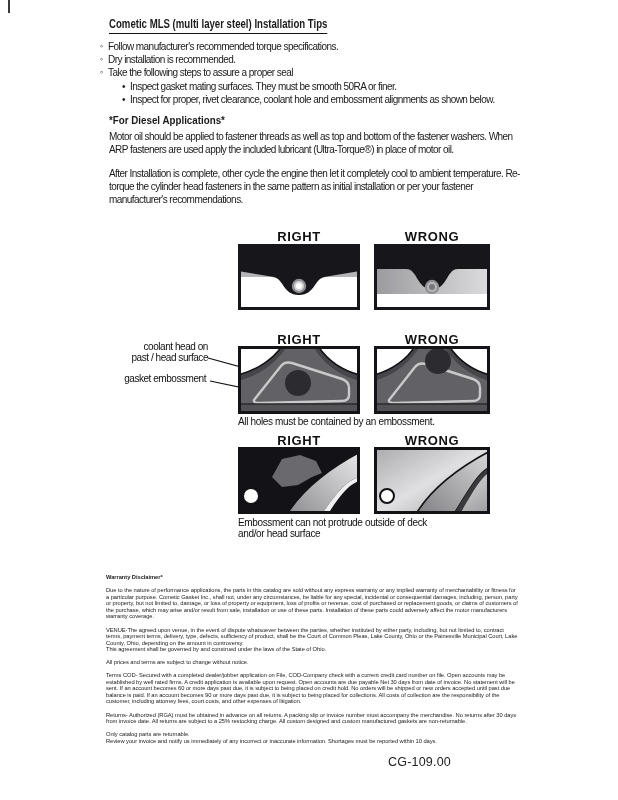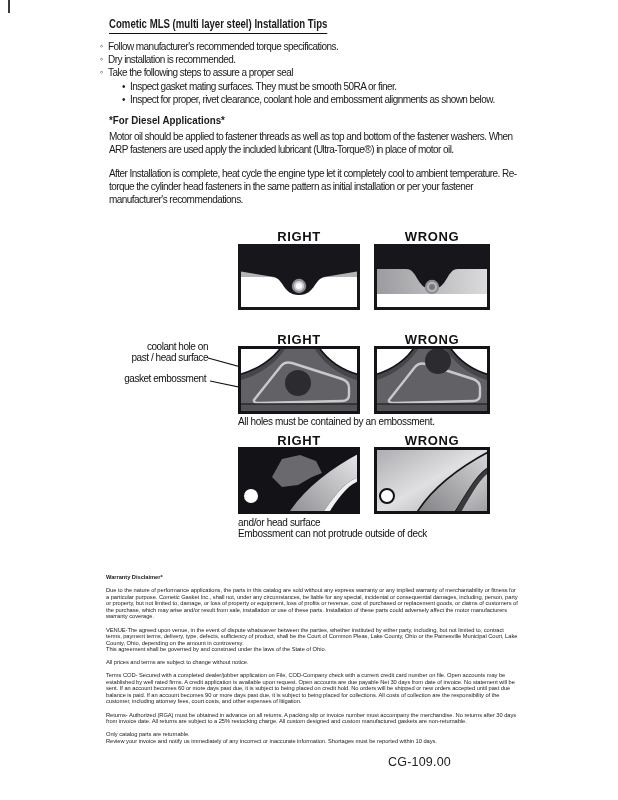--- a/index.html
+++ b/index.html
@@ -64,21 +64,21 @@
     </div>
     <div class="bullet sub">
       <span class="bm2">•</span>
       <span>Inspect for proper, rivet clearance, coolant hole and embossment alignments as shown below.</span>
     </div>
   </div>
 
   <div class="abs diesel-h">*For Diesel Applications*</div>
 
   <div class="abs para p1 body-text">Motor oil should be applied to fastener threads as well as top and bottom of the fastener washers. When ARP fasteners are used apply the included lubricant (Ultra-Torque®) in place of motor oil.</div>
-  <div class="abs para p2 body-text">After Installation is complete, heat cycle the engine type let it completely cool to ambient temperature. Re-torque the cylinder head fasteners in the same pattern as initial installation or per your fastener manufacturer's recommendations.</div>
+  <div class="abs para p2 body-text">After Installation is complete, other cycle the engine then let it completely cool to ambient temperature. Re-torque the cylinder head fasteners in the same pattern as initial installation or per your fastener manufacturer's recommendations.</div>
 
   <div class="abs rw rw-l" style="top:229px;">RIGHT</div>
   <div class="abs rw rw-r" style="top:229px;">WRONG</div>
 
   <div class="abs" style="left:238px;top:244px;">
     <svg width="122" height="66" viewBox="0 0 122 66">
       <rect width="122" height="66" fill="#17171b"></rect>
       <polygon points="0,27 36,33 0,33" fill="#b4b4b6"></polygon>
       <polygon points="122,27 86,33 122,33" fill="#b4b4b6"></polygon>
       <path d="M0,33 H34 C46,33 44,51 61,51 C78,51 76,33 88,33 H122 V66 H0 Z" fill="#ffffff"></path>
@@ -104,21 +104,21 @@
       <circle cx="58" cy="43" r="3" fill="#77777b"></circle>
       <rect x="0" y="50" width="116" height="16" fill="#ffffff"></rect>
       <rect x="1.5" y="1.5" width="113" height="63" fill="none" stroke="#17171b" stroke-width="3"></rect>
     </svg>
   </div>
 
   <div class="abs rw rw-l" style="top:332px;">RIGHT</div>
   <div class="abs rw rw-r" style="top:332px;">WRONG</div>
 
   <div class="abs callout" style="left:100px;top:341px;width:108px;">
-    <span class="disc-line">coolant hole on</span>
+    <span class="disc-line">coolant head on</span>
     <span class="disc-line">past / head surface</span>
   </div>
   <div class="abs callout" style="left:98px;top:373px;width:108px;">
     <span class="disc-line">gasket embossment</span>
   </div>
   <svg class="abs" style="left:203px;top:352px;" width="100" height="45" viewBox="0 0 100 45">
     <line x1="5" y1="6" x2="89" y2="29" stroke="#111" stroke-width="1.2"></line>
     <line x1="7" y1="29" x2="59" y2="40" stroke="#111" stroke-width="1.2"></line>
   </svg>
 
@@ -189,22 +189,22 @@
         </linearGradient>
       </defs>
       <rect width="116" height="67" fill="url(#g-r3w)"></rect>
       <path d="M116,4 C86,20 58,40 42,67 L80,67 C94,44 104,26 116,20 Z" fill="url(#g-r3w2)" stroke="#131317" stroke-width="1.6"></path>
       <path d="M116,20 C104,26 94,44 80,67 L86,67 C98,46 107,30 116,25 Z" fill="#3a3a3e"></path>
       <circle cx="13" cy="49" r="7" fill="#ffffff" stroke="#131317" stroke-width="2"></circle>
       <rect x="1.5" y="1.5" width="113" height="64" fill="none" stroke="#131317" stroke-width="3"></rect>
     </svg>
   </div>
   <div class="abs cap" style="left:238px;top:517px;line-height:11px;">
+    <span class="disc-line">Embossment can not protrude outside of deck</span>
     <span class="disc-line">and/or head surface</span>
-    <span class="disc-line">Embossment can not protrude outside of deck</span>
   </div>
 
   <div class="abs disc">
     <div class="disc-inner">
       <div class="disc-h">Warranty Disclaimer*</div>
       <p>Due to the nature of performance applications, the parts in this catalog are sold without any express warranty or any implied warranty of merchantability or fitness for a particular purpose.  Cometic Gasket Inc., shall not, under any circumstances, be liable for any special, incidental or consequential damages, including, person, party or property, but not limited to, damage, or loss of property or equipment, loss of profits or revenue, cost of purchased or replacement goods, or claims of customers of the purchase, which may arise and/or result from sale, installation or use of these parts.  Installation of these parts could adversely affect the motor manufacturers warranty coverage.</p>
       <p>
         <span class="disc-line">VENUE-The agreed upon venue, in the event of dispute whatsoever between the parties, whether instituted by either party, including, but not limited to, contract terms, payment terms, delivery, type, defects, sufficiency of product, shall be the Court of Common Pleas, Lake County, Ohio or the Painesville Municipal Court, Lake County, Ohio, depending on the amount in controversy.</span>
         <span class="disc-line">This agreement shall be governed by and construed under the laws of the State of Ohio.</span>
       </p>

